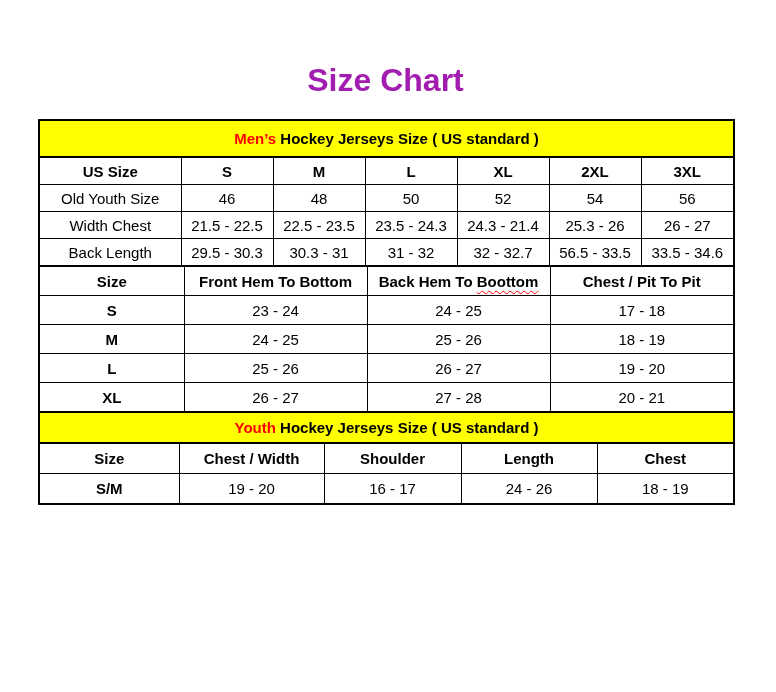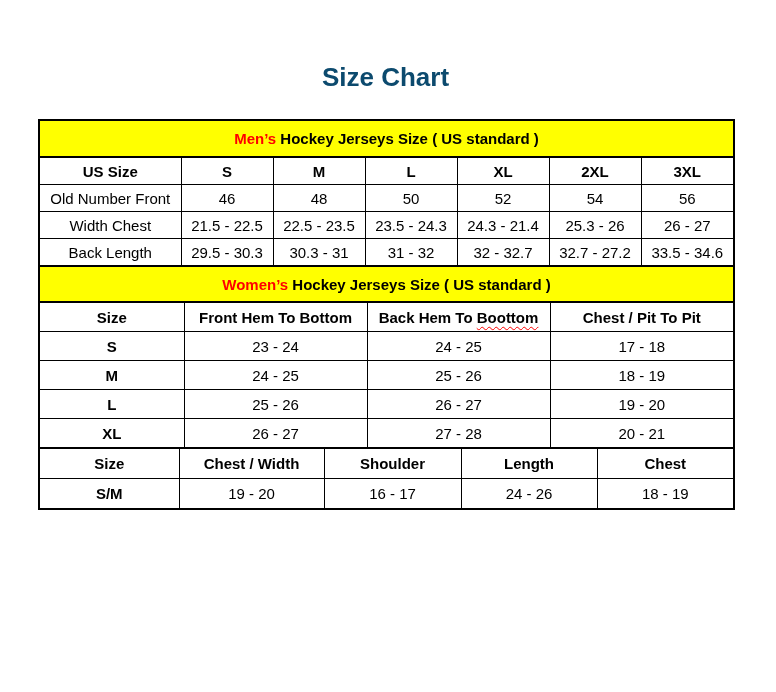--- a/index.html
+++ b/index.html
@@ -7,23 +7,23 @@
     width: 776px; height: 692px;
     font-family: "Liberation Sans", sans-serif;
     color: #000;
     position: relative;
     overflow: hidden;
   }
   .page-title {
     position: absolute;
     top: 62px; left: 38px; width: 695px;
     text-align: center;
-    font-size: 26px;
+    font-size: 32px;
     font-weight: bold;
-    color: #0c4a6e;
+    color: #a21caf;
     letter-spacing: 0px;
   }
   .tables-wrap {
     position: absolute;
     top: 119px; left: 38px; width: 695px; border-radius: 12px;
   }
   table.size-table {
     border-collapse: collapse;
     table-layout: fixed;
     width: 695px;
@@ -90,21 +90,21 @@
     <tr class="cols-row">
       <td>US Size</td>
       <td>S</td>
       <td>M</td>
       <td>L</td>
       <td>XL</td>
       <td>2XL</td>
       <td>3XL</td>
     </tr>
     <tr>
-      <td class="row-label">Old Number Front</td>
+      <td class="row-label">Old Youth Size</td>
       <td>46</td>
       <td>48</td>
       <td>50</td>
       <td>52</td>
       <td>54</td>
       <td>56</td>
     </tr>
     <tr>
       <td class="row-label">Width Chest</td>
       <td>21.5 - 22.5</td>
@@ -113,39 +113,34 @@
       <td>24.3 - 21.4</td>
       <td>25.3 - 26</td>
       <td>26 - 27</td>
     </tr>
     <tr>
       <td class="row-label">Back Length</td>
       <td>29.5 - 30.3</td>
       <td>30.3 - 31</td>
       <td>31 - 32</td>
       <td>32 - 32.7</td>
-      <td>32.7 - 27.2</td>
+      <td>56.5 - 33.5</td>
       <td>33.5 - 34.6</td>
     </tr>
   </tbody>
     </table>
 
   <table class="size-table women-t">
     <colgroup>
       <col style="width:145px">
         <col style="width:183px">
         <col style="width:183px">
         <col style="width:184px">
     </colgroup>
     <tbody>
-        <tr>
-      <td class="band-cell" colspan="4">
-        <span class="band-accent">Women’s</span><span> Hockey Jerseys Size ( US standard )</span>
-      </td>
-    </tr>
     <tr class="cols-row">
       <td>Size</td>
       <td>Front Hem To Bottom</td>
       <td><span>Back Hem To </span><span class="misspelled">Boottom</span></td>
       <td>Chest / Pit To Pit</td>
     </tr>
     <tr>
       <td class="bold-label">S</td>
       <td>23 - 24</td>
       <td>24 - 25</td>
@@ -174,20 +169,25 @@
 
   <table class="size-table youth-t">
     <colgroup>
       <col style="width:140px">
         <col style="width:145px">
         <col style="width:137px">
         <col style="width:136px">
         <col style="width:137px">
     </colgroup>
     <tbody>
+        <tr>
+      <td class="band-cell" colspan="5">
+        <span class="band-accent">Youth</span><span> Hockey Jerseys Size ( US standard )</span>
+      </td>
+    </tr>
     <tr class="cols-row">
       <td>Size</td>
       <td>Chest / Width</td>
       <td>Shoulder</td>
       <td>Length</td>
       <td>Chest</td>
     </tr>
     <tr>
       <td class="bold-label">S/M</td>
       <td>19 - 20</td>

